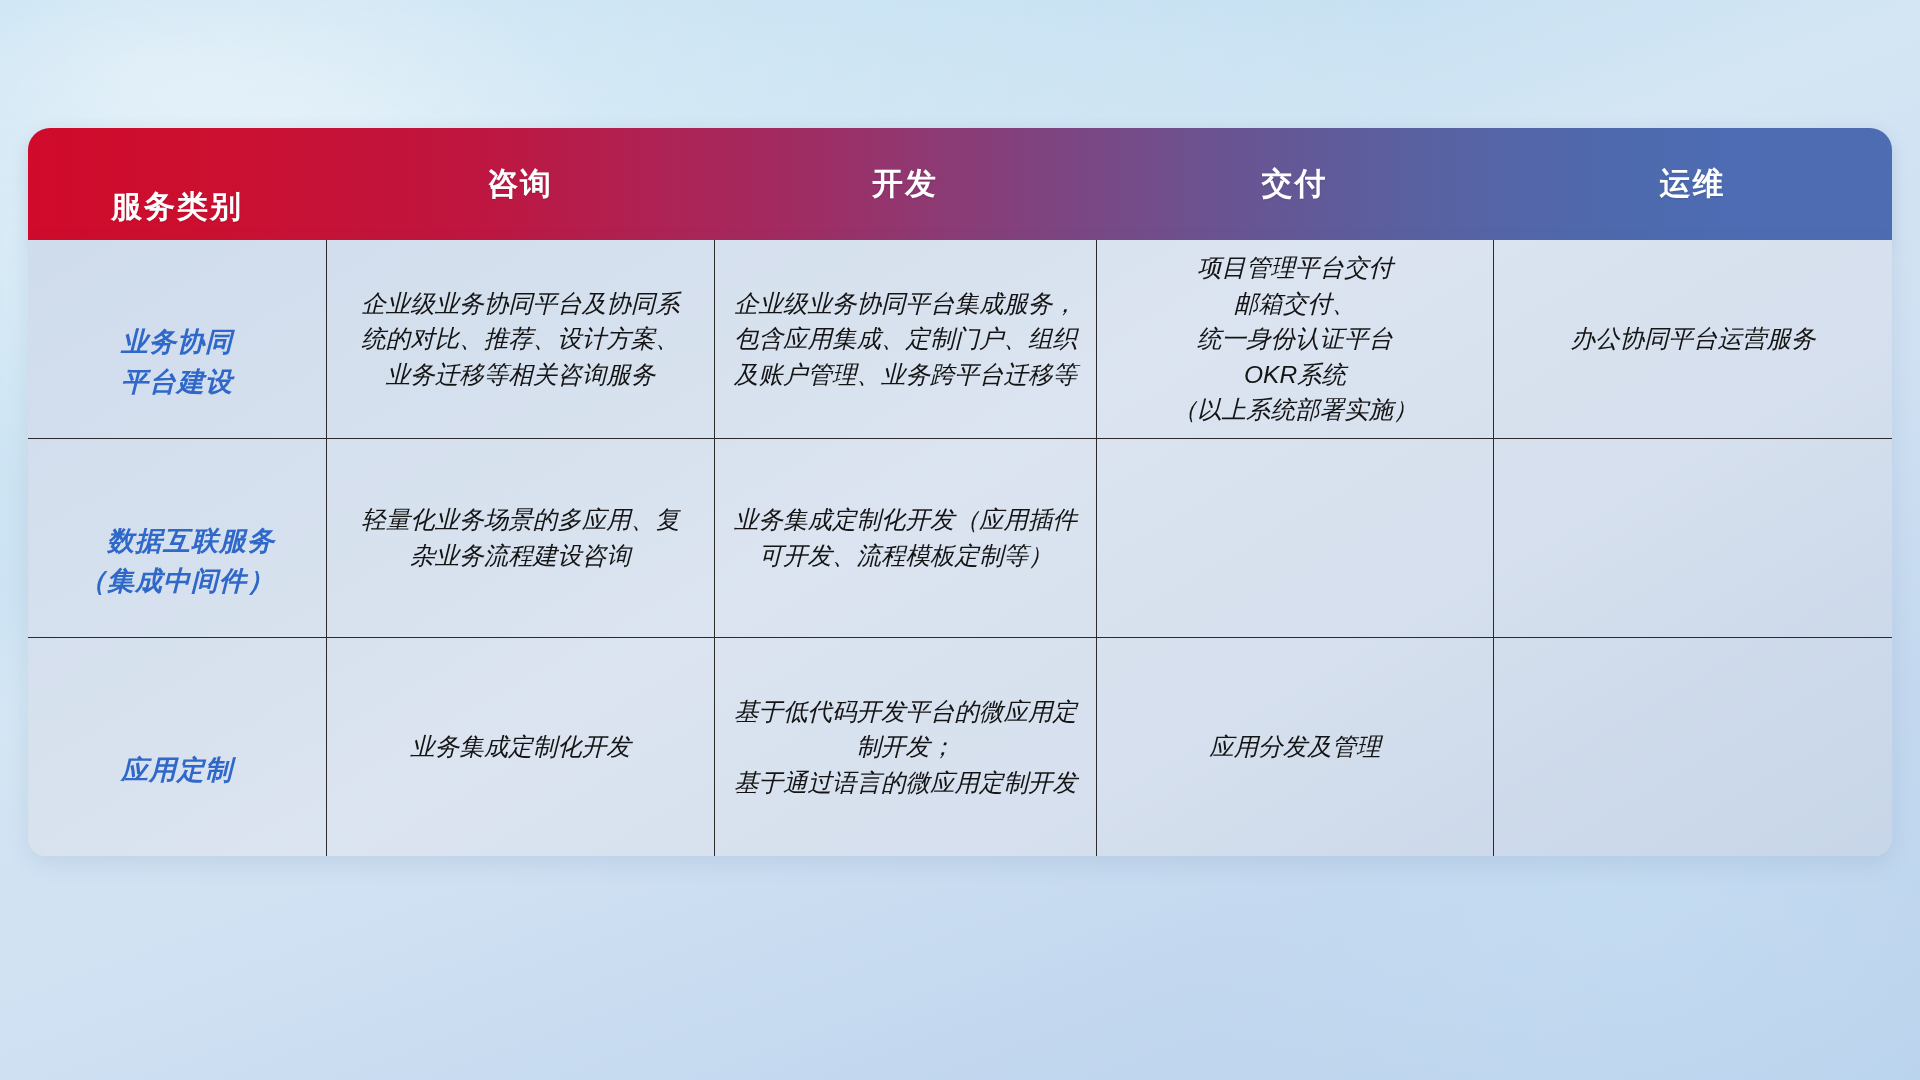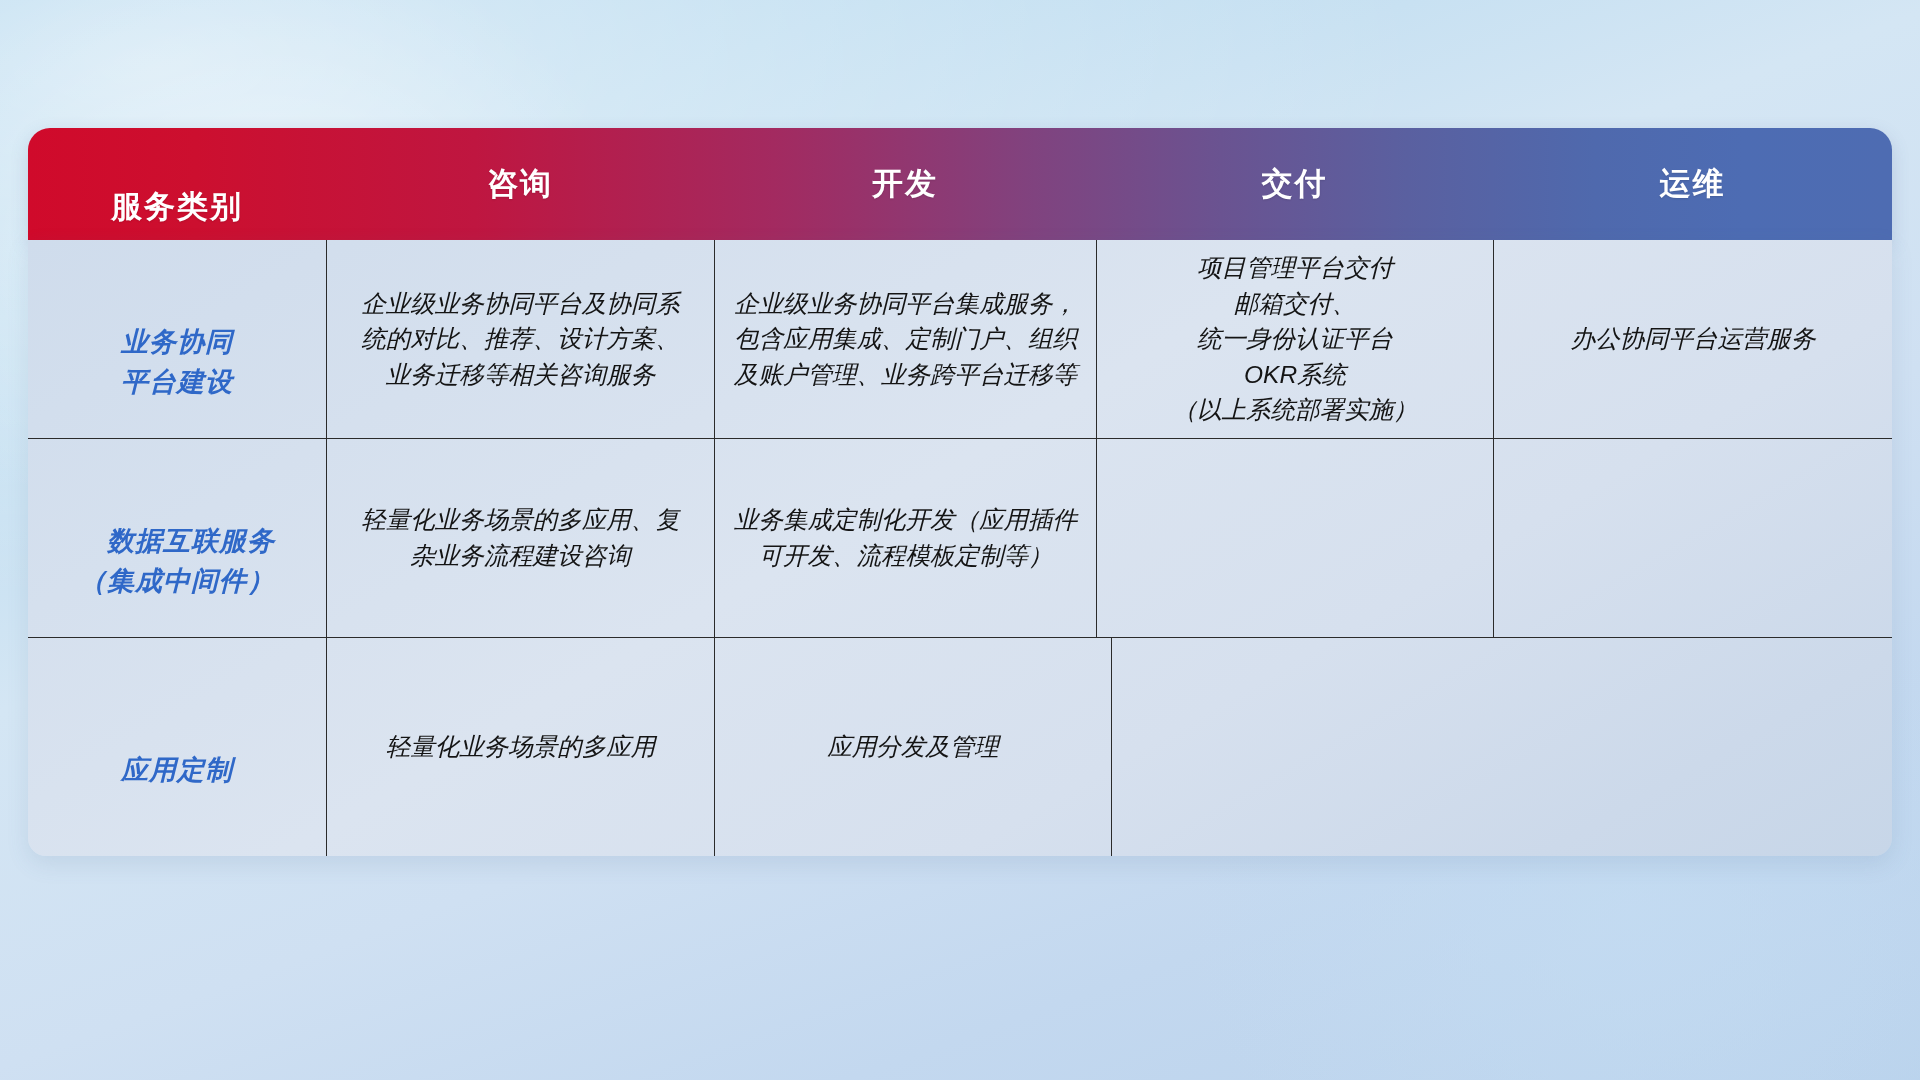--- a/index.html
+++ b/index.html
@@ -122,19 +122,22 @@
       <div class="cell c1">轻量化业务场景的多应用、复
 杂业务流程建设咨询</div>
       <div class="cell c2">业务集成定制化开发（应用插件
 可开发、流程模板定制等）</div>
       <div class="cell c3"></div>
       <div class="cell c4"></div>
     </div>
 
     <div class="row r2">
       <div class="cell c0 cat">应用定制</div>
-      <div class="cell c1">轻量化业务场景的多应用</div>
+      <div class="cell c1">业务集成定制化开发</div>
+      <div class="cell c2">基于低代码开发平台的微应用定
+制开发；
+基于通过语言的微应用定制开发</div>
       <div class="cell c3">应用分发及管理</div>
       <div class="cell c4"></div>
     </div>
 
   </div>
 </div>
 
 </body></html>

